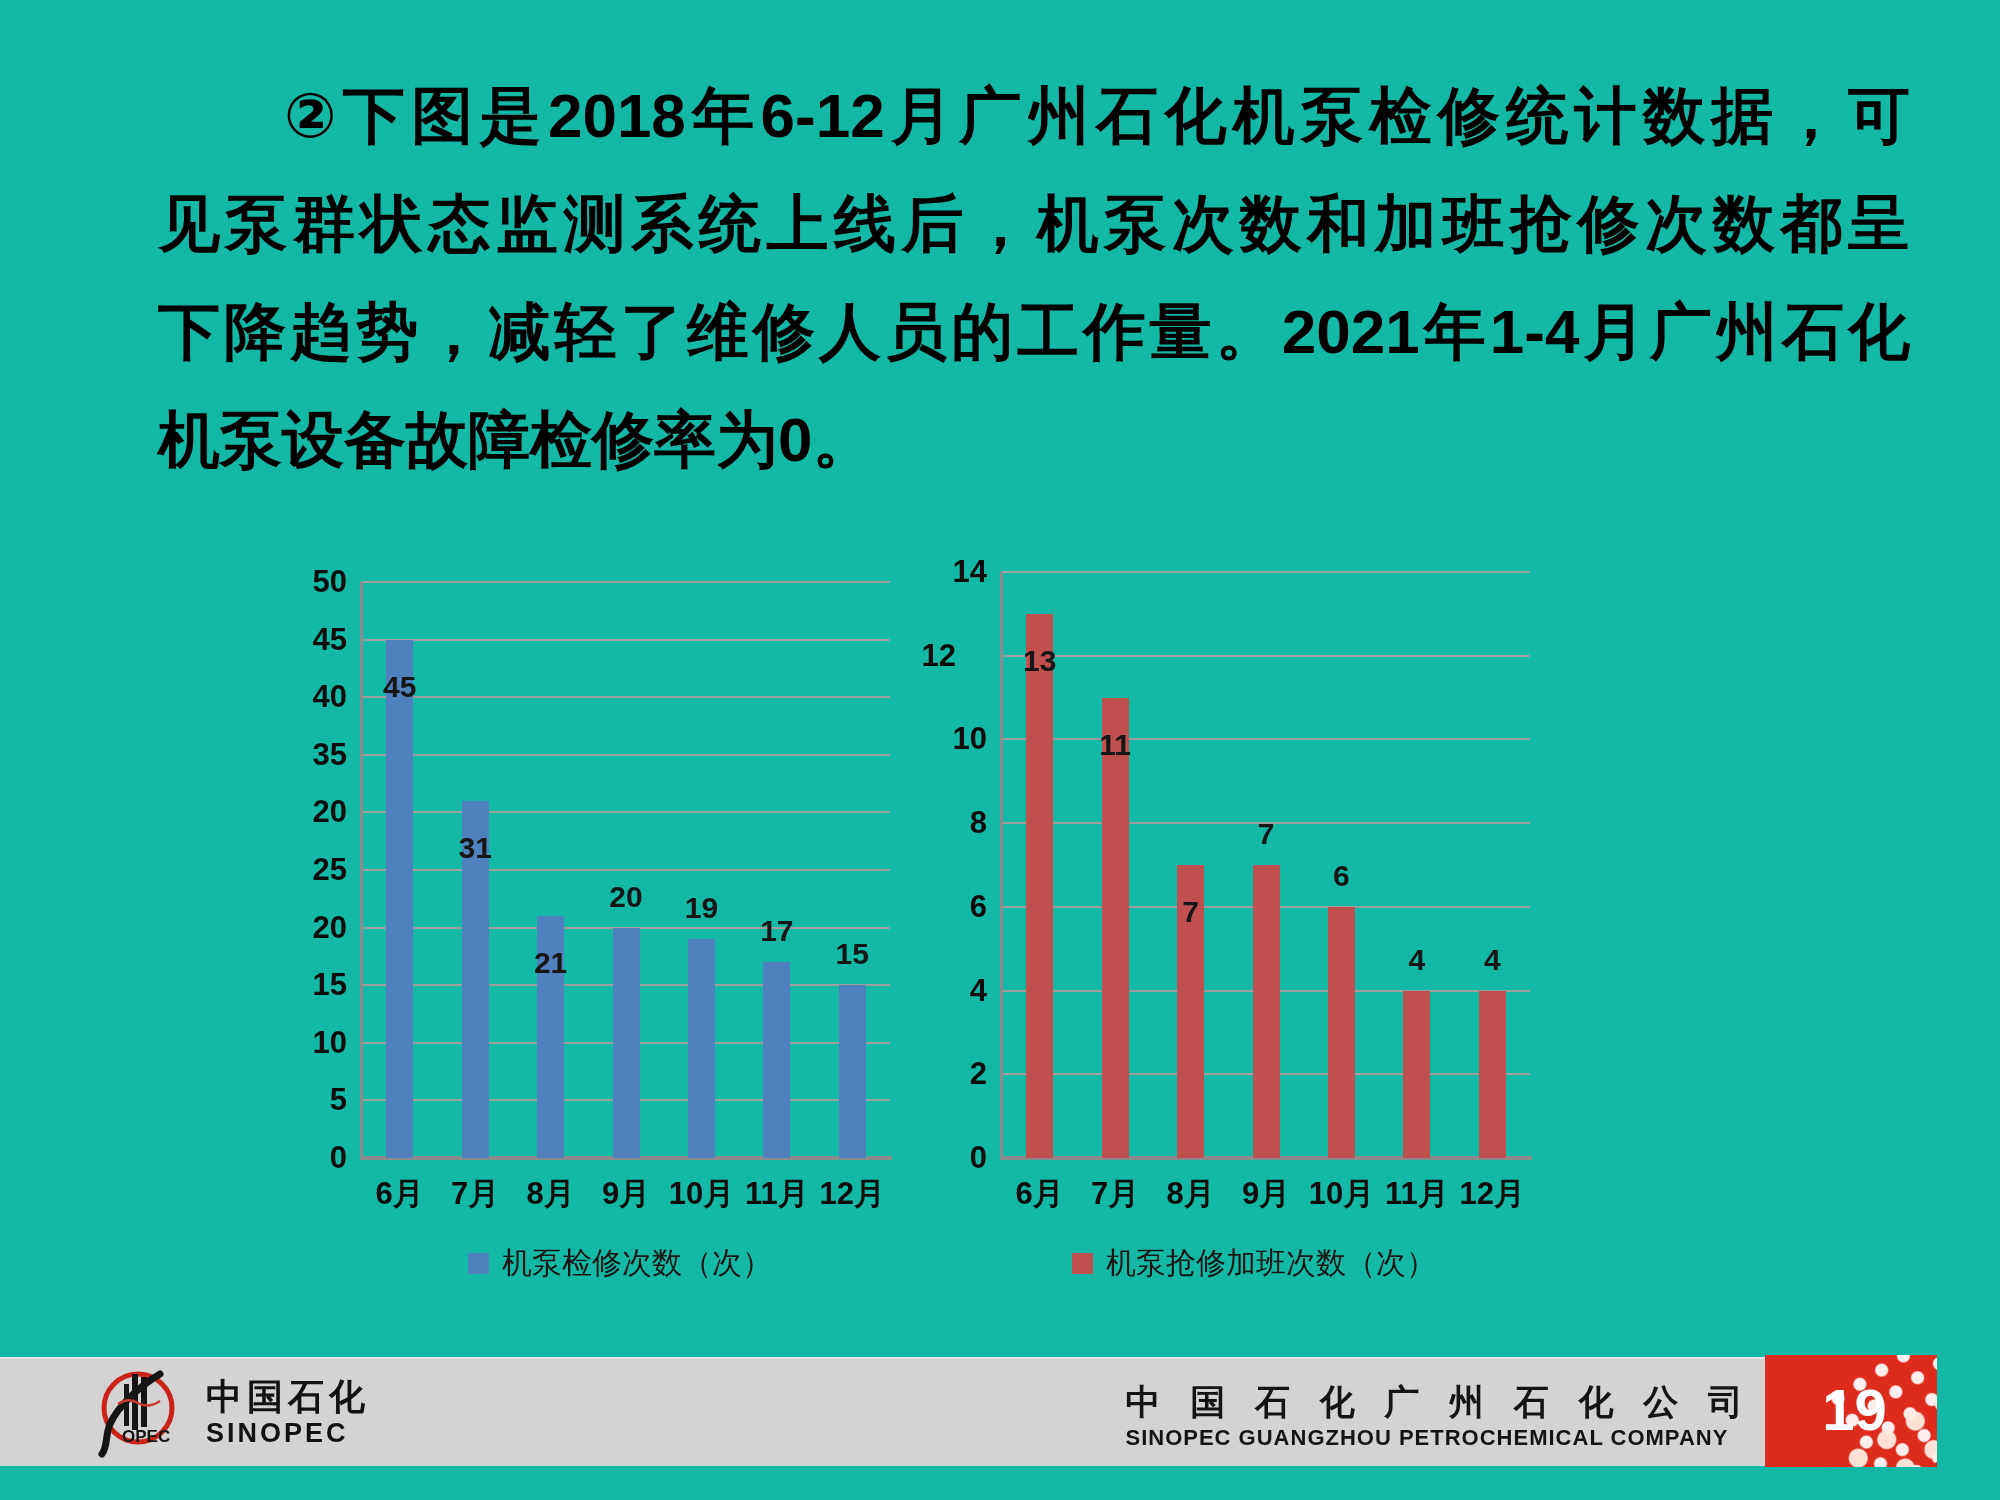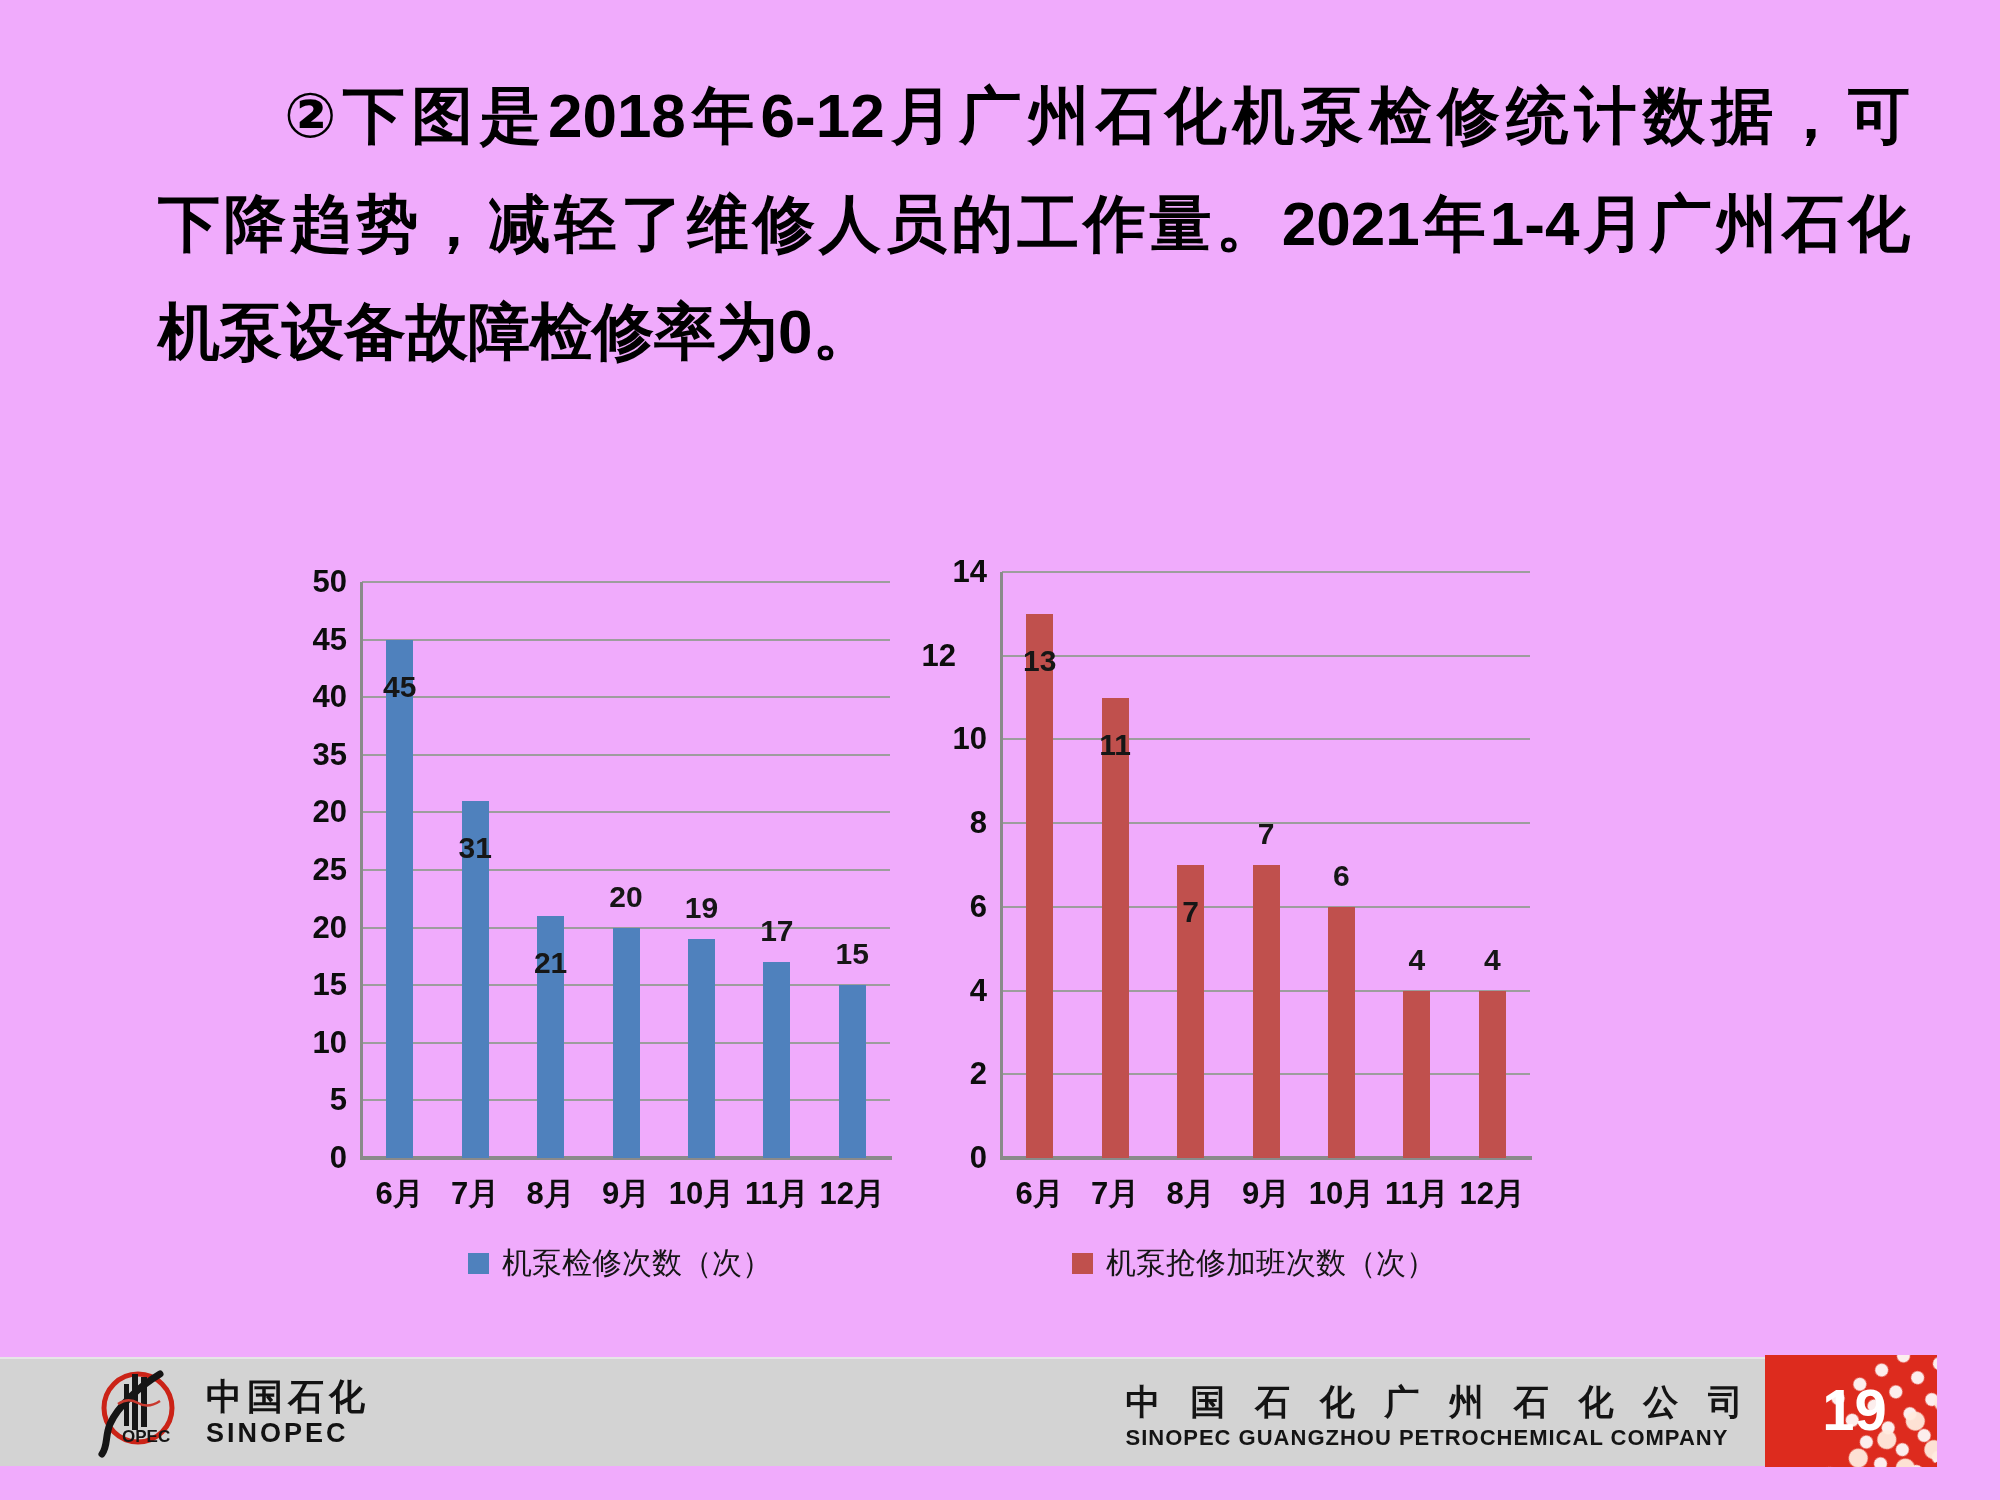--- a/index.html
+++ b/index.html
@@ -1,17 +1,17 @@
 <!DOCTYPE html>
 <html><head>
 <meta charset="utf-8">
 <style>
   html,body{margin:0;padding:0;background:#fff;}
   .slide{
-    position:relative;width:2000px;height:1500px;background:#f0abfc;overflow:hidden;
+    position:relative;width:2000px;height:1500px;background:#14b8a6;overflow:hidden;
     font-family:"Liberation Sans","DejaVu Sans",sans-serif;color:#000;
   }
   
   .title-block{position:absolute;left:158px;top:62px;width:1752px;}
   .title-line{
     font-size:62px;line-height:108px;font-weight:700;color:#000;
     text-align:justify;text-align-last:justify;white-space:nowrap;
   }
   .title-line.first{text-indent:126px;}
   .title-line.last{text-align:left;text-align-last:left;}
@@ -54,20 +54,21 @@
     font-size:58px;font-weight:700;color:#ffffff;
   }
 </style>
 </head>
 <body>
 
 <div class="slide">
 
   <div class="title-block">
     <div class="title-line first">②下图是2018年6-12月广州石化机泵检修统计数据，可</div>
+    <div class="title-line">见泵群状态监测系统上线后，机泵次数和加班抢修次数都呈</div>
     <div class="title-line">下降趋势，减轻了维修人员的工作量。2021年1-4月广州石化</div>
     <div class="title-line last">机泵设备故障检修率为0。</div>
   </div>
 
   <div class="charts-layer">
       <div class="gridline" style="left: 362px; top: 1099.4px; width: 528px;"></div>
       <div class="gridline" style="left: 362px; top: 1041.8px; width: 528px;"></div>
       <div class="gridline" style="left: 362px; top: 984.2px; width: 528px;"></div>
       <div class="gridline" style="left: 362px; top: 926.6px; width: 528px;"></div>
       <div class="gridline" style="left: 362px; top: 869px; width: 528px;"></div>

